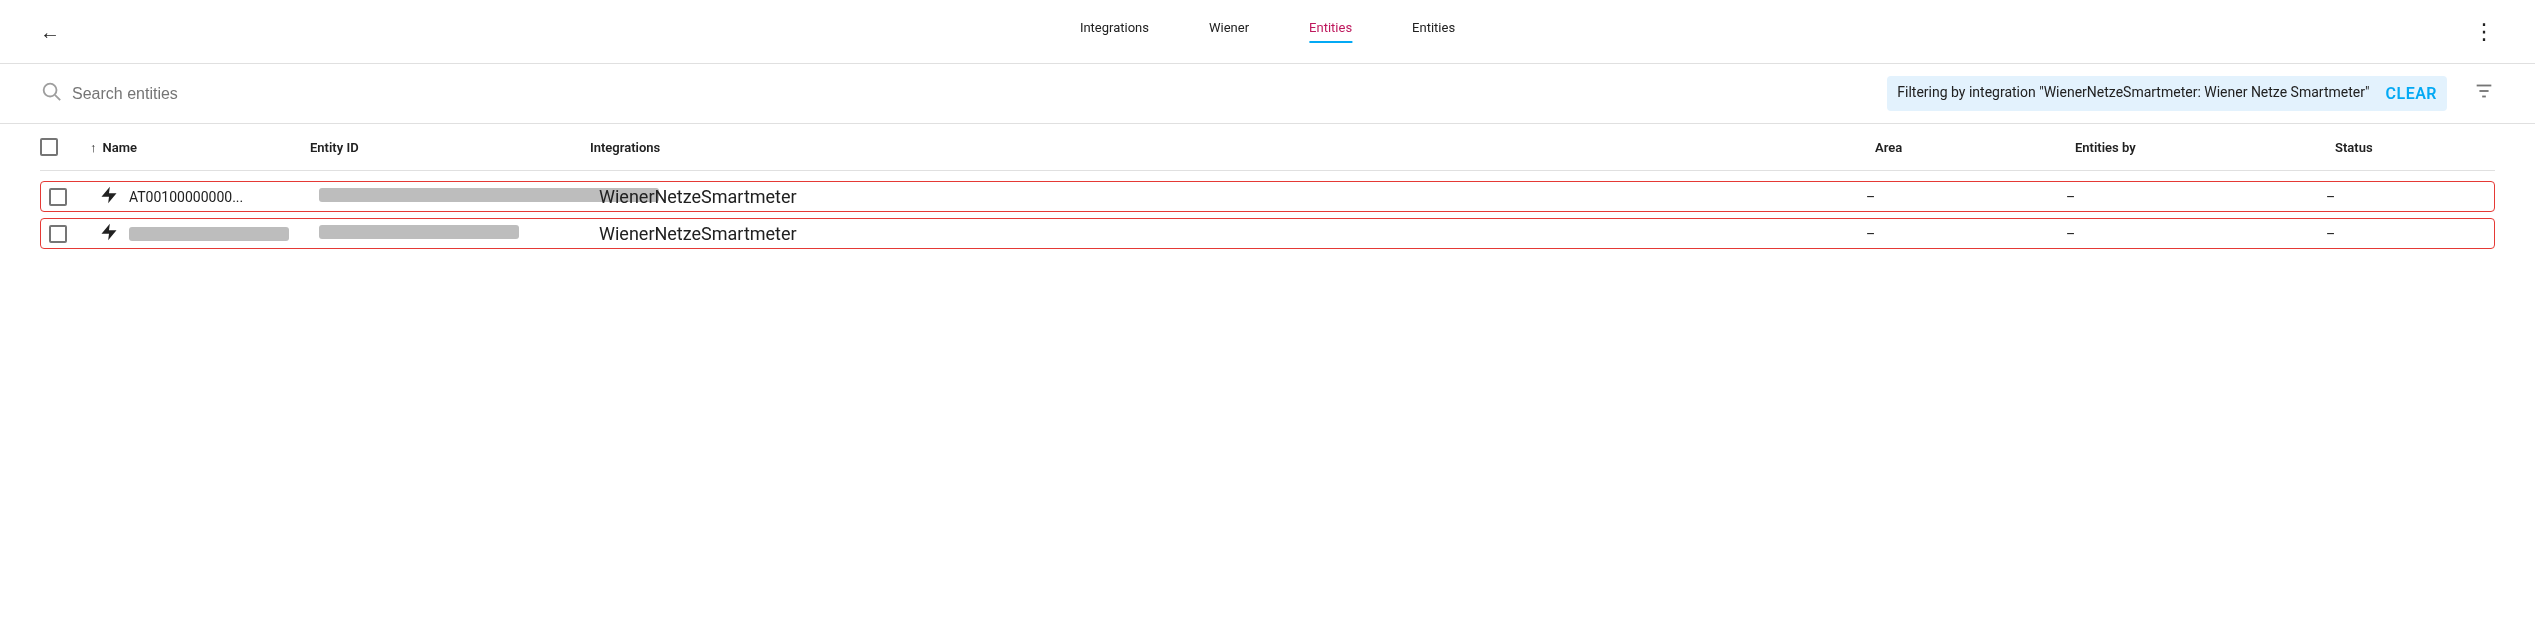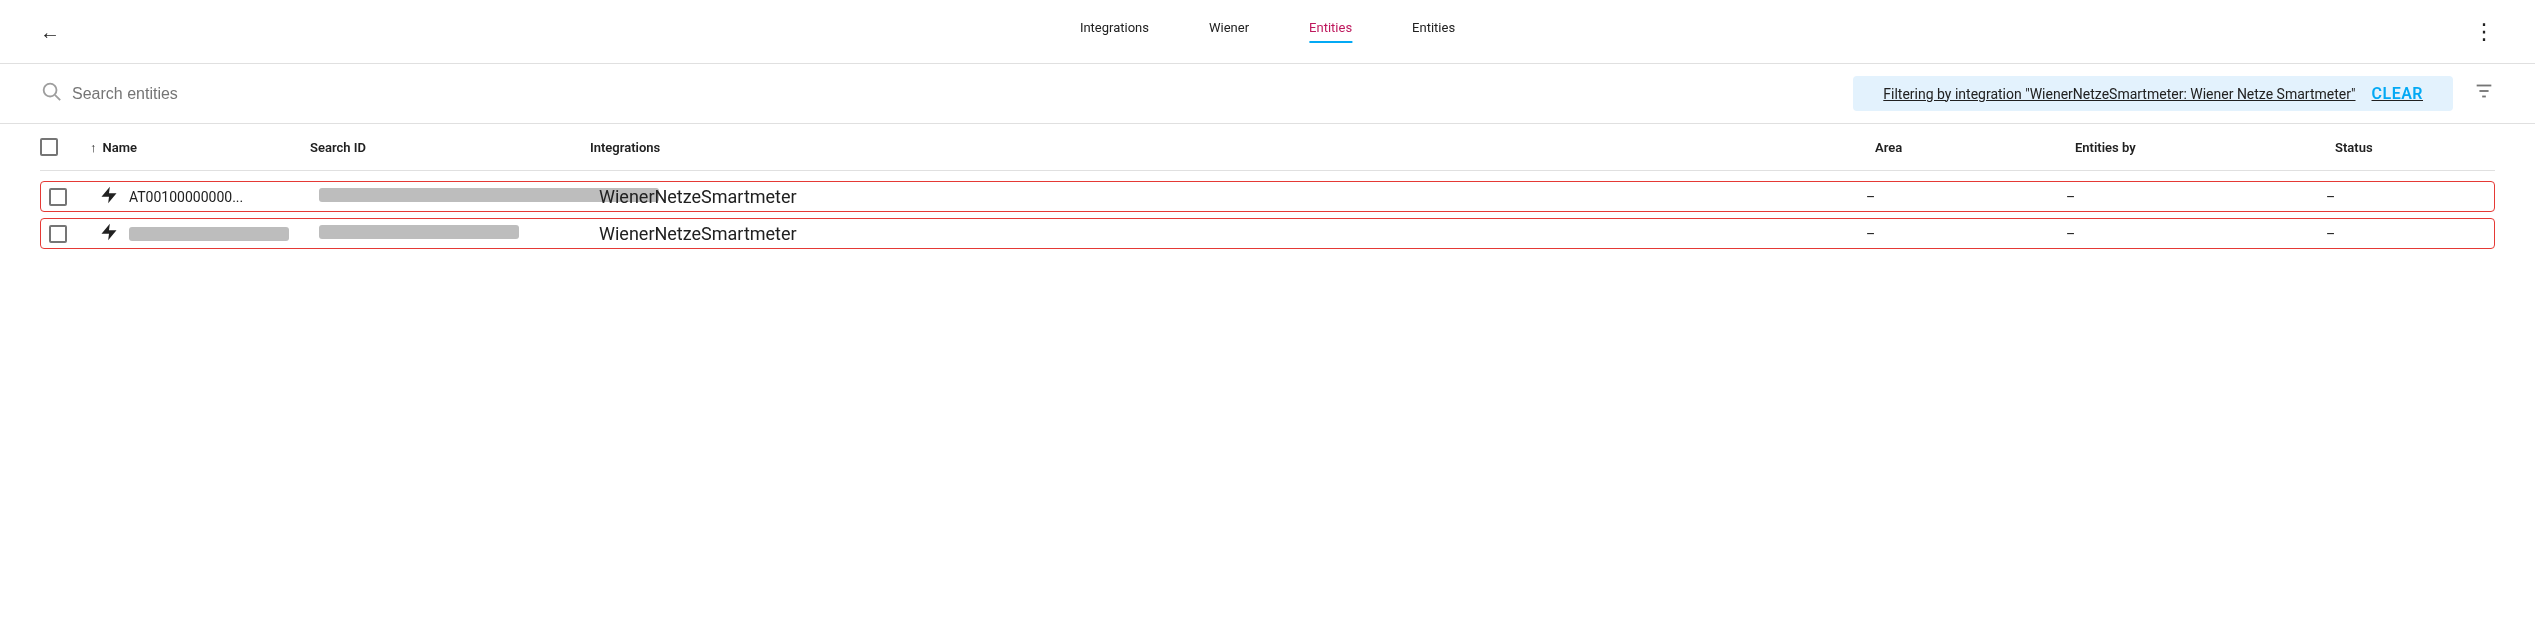--- a/index.html
+++ b/index.html
@@ -53,21 +53,21 @@
       font-size: 22px;
       color: #212121;
     }
 
     
     .filter-bar {
       display: flex;
       align-items: center;
       padding: 12px 40px;
       border-bottom: 1px solid #e0e0e0;
-      gap: 20px;
+      gap: 26px;
     }
     .search-area {
       display: flex;
       align-items: center;
       gap: 10px;
       flex: 1;
     }
     .search-icon {
       color: #9e9e9e;
       font-size: 20px;
@@ -76,27 +76,25 @@
       border: none;
       outline: none;
       font-size: 16px;
       color: #9e9e9e;
       width: 300px;
       background: transparent;
     }
     .filter-badge {
       background: #e3f2fd;
       border-radius: 4px;
-      padding: 8px 30px;
-      font-size: 14px;
-      color: #212121;
-      display: flex;
-      align-items: center;
+      padding: 8px 10px;
+      font-size: 14px;
+      color: #212121;
+      display: flex;
       gap: 16px;
-      text-decoration: underline;
     }
     .filter-badge .clear-btn {
       color: #03a9f4;
       font-weight: 600;
       cursor: pointer;
       font-size: 16px;
       letter-spacing: 0.5px;
     }
     .filter-icon {
       color: #757575;
@@ -222,21 +220,21 @@
 <div class="table-container">
 
   <div class="table-header">
     <div>
       <div class="checkbox"></div>
     </div>
     <div class="col-name">
       <span>↑</span>
       <span>Name</span>
     </div>
-    <div>Search ID</div>
+    <div>Entity ID</div>
     <div>Integrations</div>
     <div>Area</div>
     <div>Entities by</div>
     <div>Status</div>
   </div>
 
   <div class="row-highlighted" style="margin-top:10px;">
     <div>
       <div class="checkbox"></div>
     </div>

